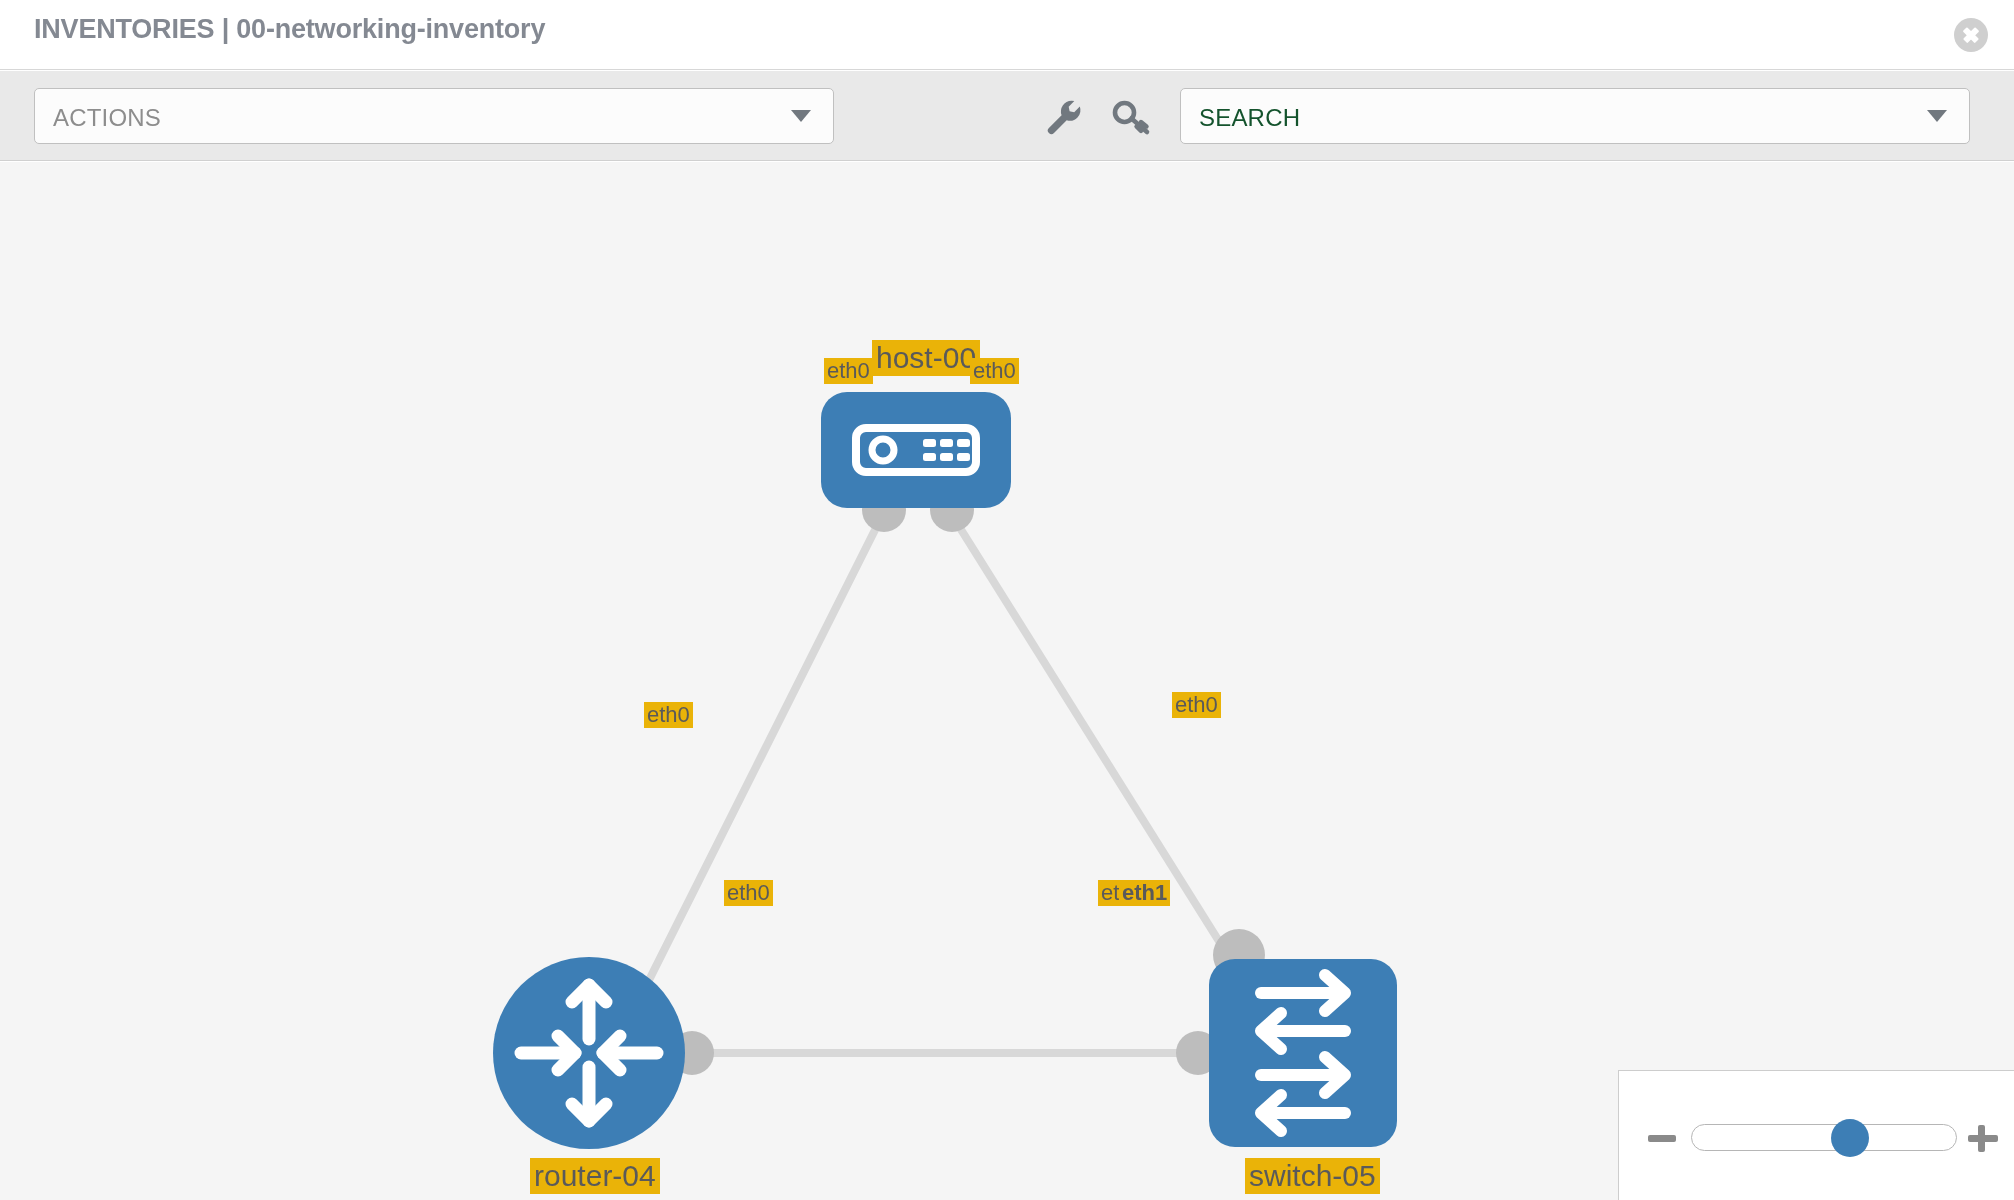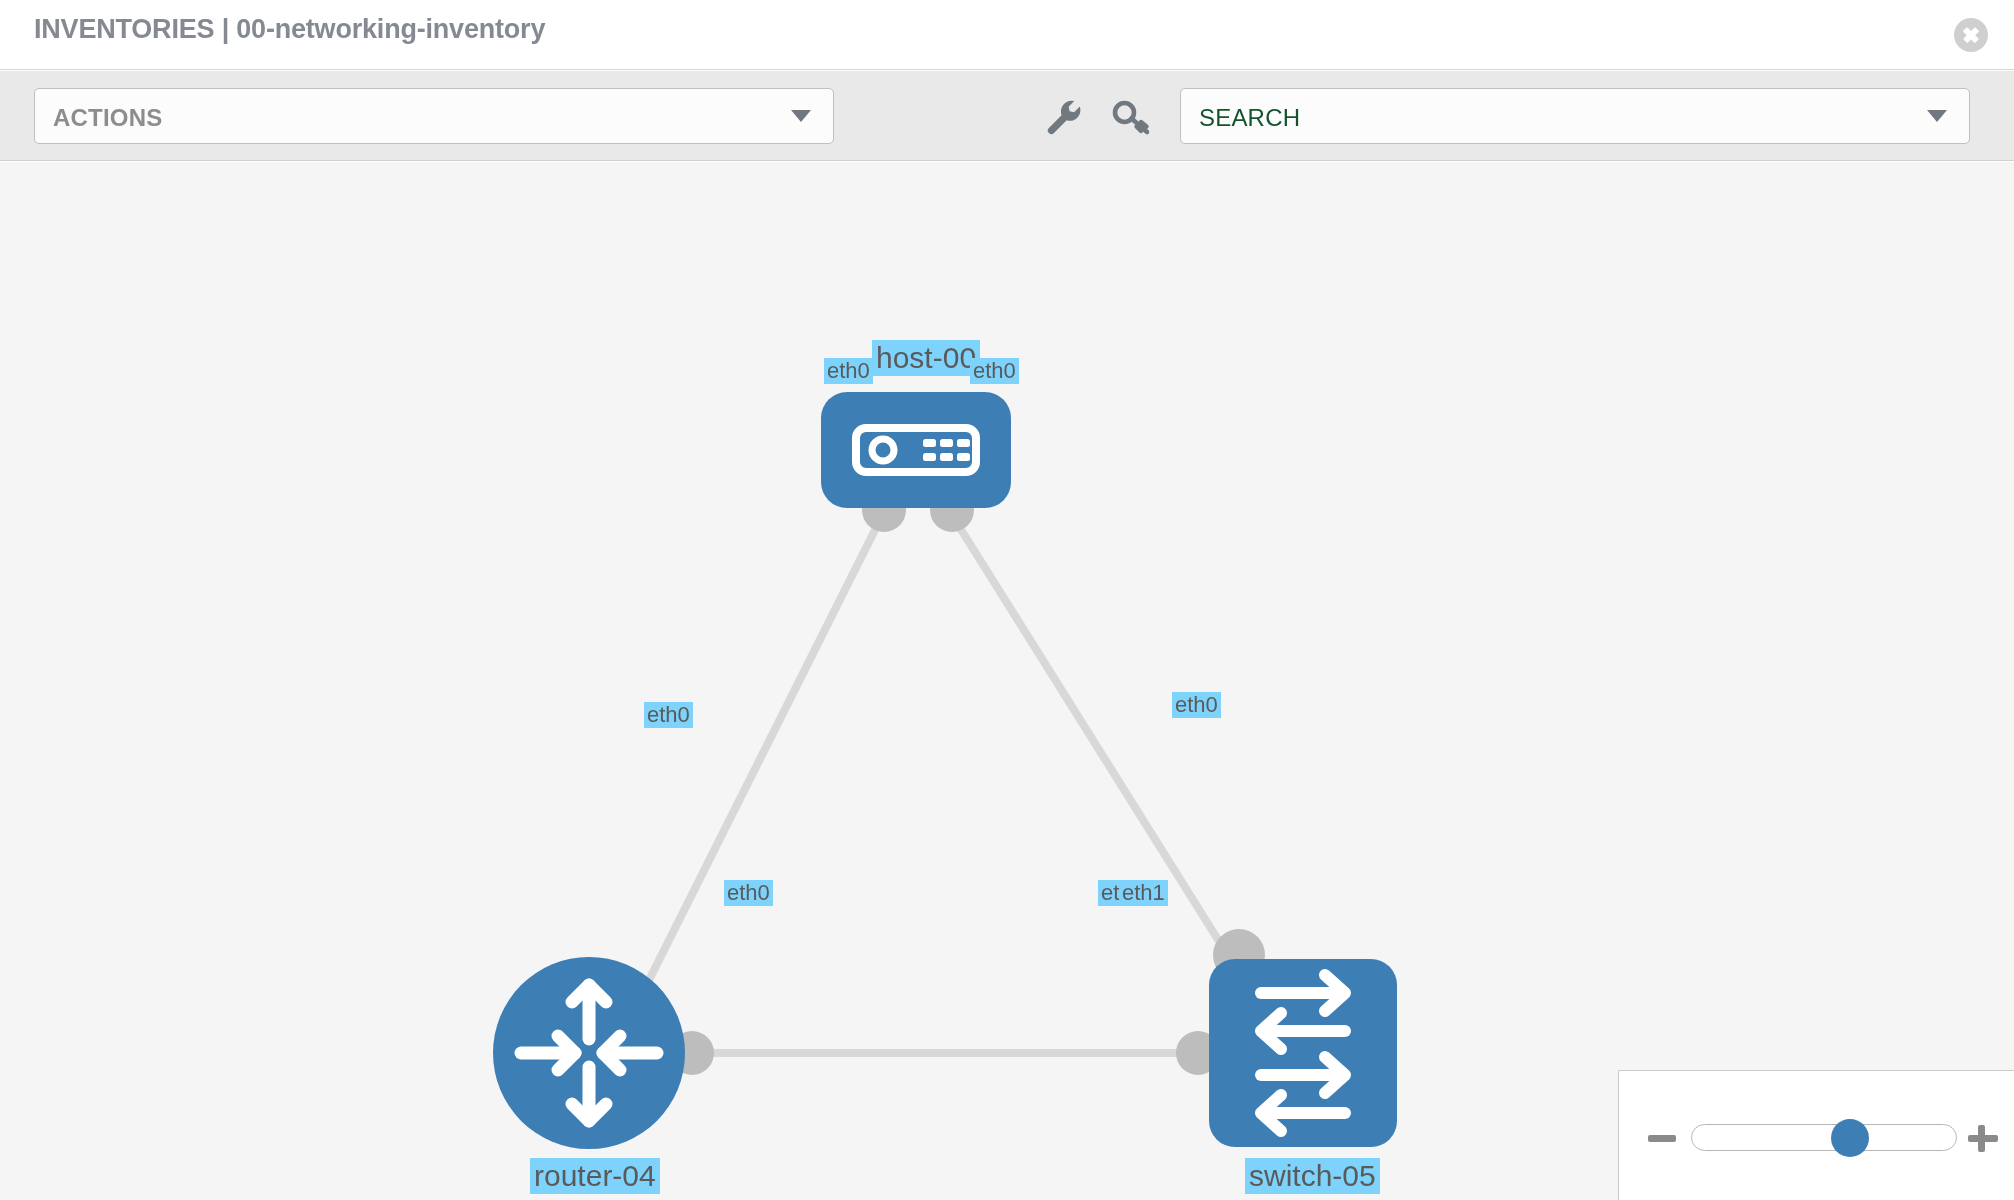--- a/index.html
+++ b/index.html
@@ -47,21 +47,20 @@
     width: 2014px; height: 90px;
     background: #e9e9e9;
     border-bottom: 1px solid #d0d0d0;
   }
   .actions-select {
     position: absolute; left: 34px; top: 17px;
     width: 800px; height: 56px;
     background: #fcfcfc;
     border: 1px solid #c0c0c0;
     border-radius: 5px;
-    font-weight: bold;
   }
   .actions-label {
     position: absolute; left: 18px; top: 15px;
     font-size: 24px; color: #8d8d8d;
     letter-spacing: 0.2px;
   }
   .caret {
     position: absolute; right: 22px; top: 50%;
     transform: translateY(-50%);
     width: 0; height: 0;
@@ -94,21 +93,21 @@
     position: absolute; top: 162px; left: 0;
     width: 2014px; height: 1038px;
     background: #f5f5f5;
     overflow: hidden;
   }
   .topology-svg { position: absolute; left: 0; top: 0; }
 
   
   .chip {
     position: absolute;
-    background: #7dd3fc;
+    background: #eab308;
     color: #5a5a5a;
     white-space: nowrap;
     line-height: 1;
     text-align: center;
   }
   .chip.node-name { font-size: 30px; padding: 3px 4px; }
   .chip.port      { font-size: 22px; padding: 2px 3px; }
 
   
   .zoom-panel {
@@ -280,21 +279,21 @@
   <div class="chip node-name" style="left:872px; top:178px;">host-00</div>
   <div class="chip node-name" style="left:530px; top:996px;">router-04</div>
   <div class="chip node-name" style="left:1245px; top:996px;">switch-05</div>
 
   <div class="chip port" style="left:824px; top:196px;">eth0</div>
   <div class="chip port" style="left:970px; top:196px;">eth0</div>
   <div class="chip port" style="left:644px; top:540px;">eth0</div>
   <div class="chip port" style="left:1172px; top:530px;">eth0</div>
   <div class="chip port" style="left:724px; top:718px;">eth0</div>
   <div class="chip port" style="left:1098px; top:718px;">eth0</div>
-  <div class="chip port" style="left:1119px; top:718px;">eth1</div>
+  <div class="chip port" style="left:1119px; top:718px;font-weight:bold;">eth1</div>
 </div>
 
 <div class="zoom-panel">
   <div class="zoom-minus"></div>
   <div class="zoom-track">
     <div class="zoom-thumb"></div>
   </div>
   <div class="zoom-plus"></div>
 </div>
 

